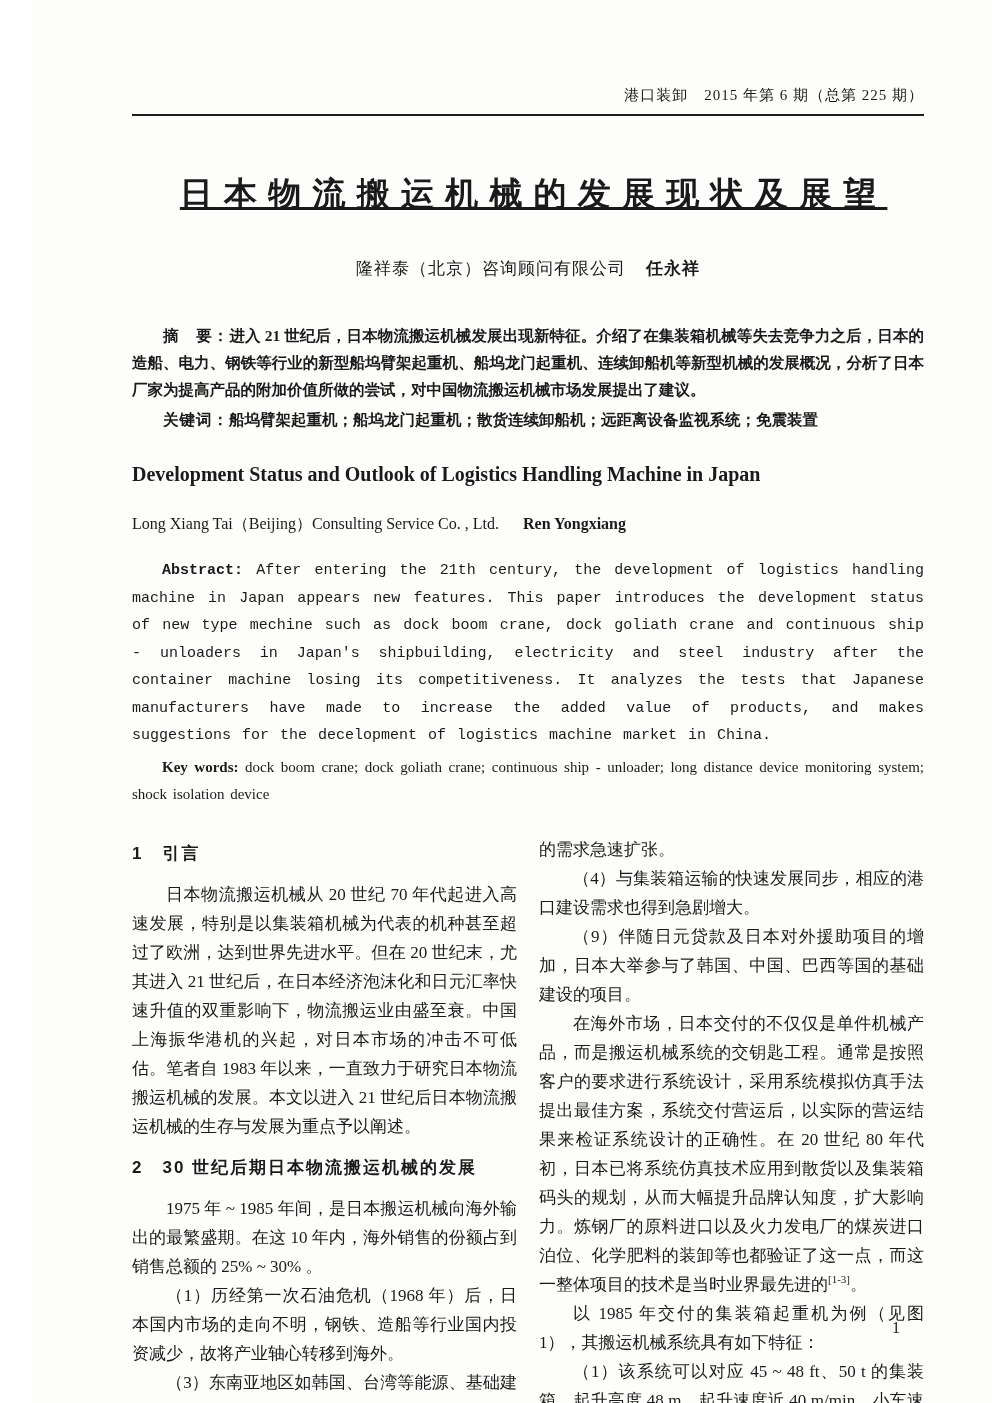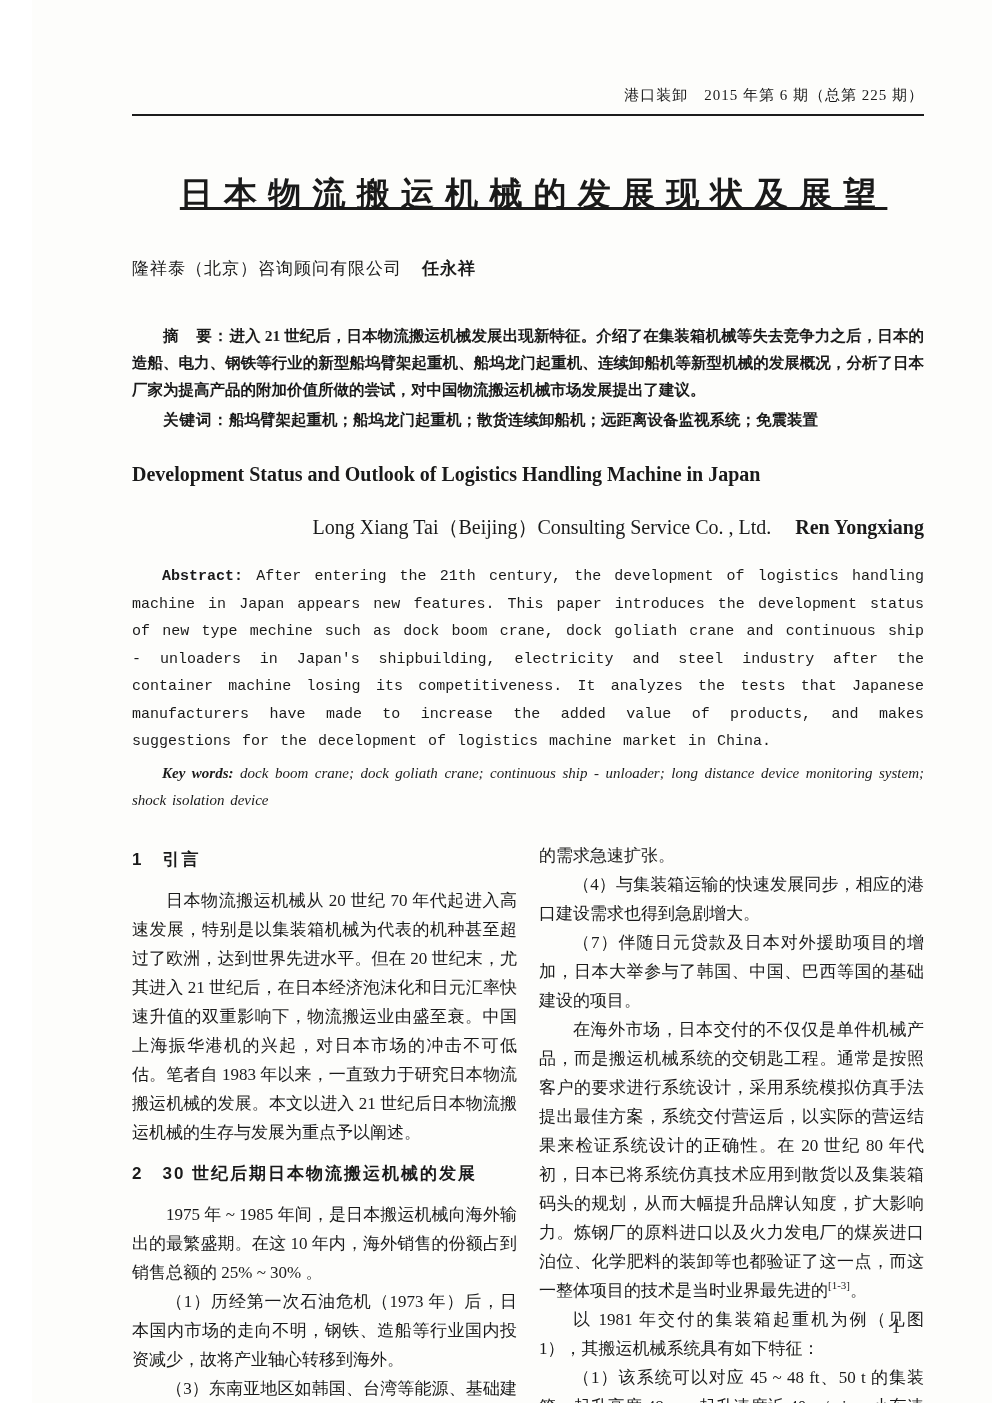--- a/index.html
+++ b/index.html
@@ -27,21 +27,21 @@
     text-align: center;
     font-size: 33px;
     font-weight: 600;
     letter-spacing: 0.34em;
     text-indent: 0.34em; 
     white-space: nowrap;
     text-decoration: underline;
   }
   .byline {
     margin-top: 40px;
-    text-align: left;
+    text-align: center;
     font-size: 17px;
     letter-spacing: 1px;
   }
   .byline .name { font-weight: bold; margin-left: 20px; }
   .abstract-zh {
     margin: 42px 0 0 0;
     font-size: 15.5px;
     line-height: 27px;
     font-weight: 600;
     text-align: justify;
@@ -56,42 +56,41 @@
     text-align: justify;
     text-indent: 2em;
   }
   .title-en {
     margin: 30px 0 0 0;
     font-size: 20px;
     font-weight: bold;
   }
   .byline-en {
     margin-top: 28px;
-    text-align: right;
-    font-size: 20px;
+    text-align: left;
+    font-size: 16px;
   }
   .byline-en .name { font-weight: bold; margin-left: 24px; }
   .abstract-en {
     margin: 22px 0 0 0;
     font-size: 15px;
     line-height: 27.5px;
     text-align: justify;
     text-indent: 2em;
     word-spacing: 2px;
     font-family: Liberation Mono, monospace;
   }
   .abstract-en .label, .keywords-en .label { font-weight: bold; }
   .keywords-en {
     margin: 4px 0 0 0;
     font-size: 15px;
     line-height: 27.5px;
     text-align: justify;
     text-indent: 2em;
     word-spacing: 2px;
-    font-style: italic;
   }
   .columns {
     display: flex;
     gap: 22px;
     margin-top: 26px;
   }
   .col {
     flex: 1;
     min-width: 0;
     font-size: 17px;
@@ -155,30 +154,30 @@
     <span>dock boom crane; dock goliath crane; continuous ship - unloader; long distance device monitoring system; shock isolation device</span>
   </p>
 
   <div class="columns">
 
     <div class="col">
       <h3 class="first">1　引言</h3>
       <p>日本物流搬运机械从 20 世纪 70 年代起进入高速发展，特别是以集装箱机械为代表的机种甚至超过了欧洲，达到世界先进水平。但在 20 世纪末，尤其进入 21 世纪后，在日本经济泡沫化和日元汇率快速升值的双重影响下，物流搬运业由盛至衰。中国上海振华港机的兴起，对日本市场的冲击不可低估。笔者自 1983 年以来，一直致力于研究日本物流搬运机械的发展。本文以进入 21 世纪后日本物流搬运机械的生存与发展为重点予以阐述。</p>
       <h3>2　30 世纪后期日本物流搬运机械的发展</h3>
       <p>1975 年 ~ 1985 年间，是日本搬运机械向海外输出的最繁盛期。在这 10 年内，海外销售的份额占到销售总额的 25% ~ 30% 。</p>
-      <p>（1）历经第一次石油危机（1973 年）后，日本国内市场的走向不明，钢铁、造船等行业国内投资减少，故将产业轴心转移到海外。</p>
+      <p>（1）历经第一次石油危机（1968 年）后，日本国内市场的走向不明，钢铁、造船等行业国内投资减少，故将产业轴心转移到海外。</p>
       <p>（3）东南亚地区如韩国、台湾等能源、基础建设</p>
     </div>
 
     <div class="col">
       <p class="noindent">的需求急速扩张。</p>
       <p>（4）与集装箱运输的快速发展同步，相应的港口建设需求也得到急剧增大。</p>
-      <p>（7）伴随日元贷款及日本对外援助项目的增加，日本大举参与了韩国、中国、巴西等国的基础建设的项目。</p>
+      <p>（9）伴随日元贷款及日本对外援助项目的增加，日本大举参与了韩国、中国、巴西等国的基础建设的项目。</p>
       <p><span>在海外市场，日本交付的不仅仅是单件机械产品，而是搬运机械系统的交钥匙工程。通常是按照客户的要求进行系统设计，采用系统模拟仿真手法提出最佳方案，系统交付营运后，以实际的营运结果来检证系统设计的正确性。在 20 世纪 80 年代初，日本已将系统仿真技术应用到散货以及集装箱码头的规划，从而大幅提升品牌认知度，扩大影响力。炼钢厂的原料进口以及火力发电厂的煤炭进口泊位、化学肥料的装卸等也都验证了这一点，而这一整体项目的技术是当时业界最先进的</span><sup class="cite">[1-3]</sup><span>。</span></p>
-      <p>以 1981 年交付的集装箱起重机为例（见图 1），其搬运机械系统具有如下特征：</p>
+      <p>以 1985 年交付的集装箱起重机为例（见图 1），其搬运机械系统具有如下特征：</p>
       <p>（1）该系统可以对应 45 ~ 48 ft、50 t 的集装箱，起升高度 48 m，起升速度近 40 m/min，小车速度近 215 m/min，是当时划时代的超大型高速集装箱起重机。</p>
     </div>
 
   </div>
 
   <div class="page-number">1</div>
 
 </div>
 
 </body></html>

